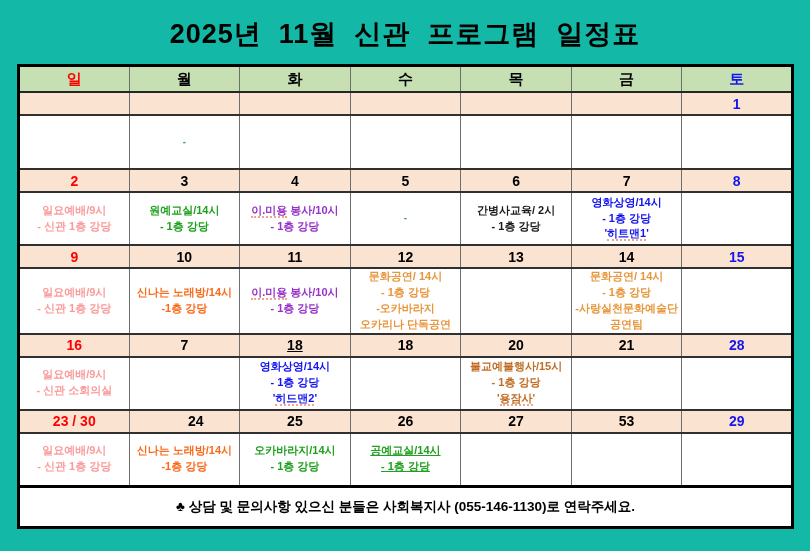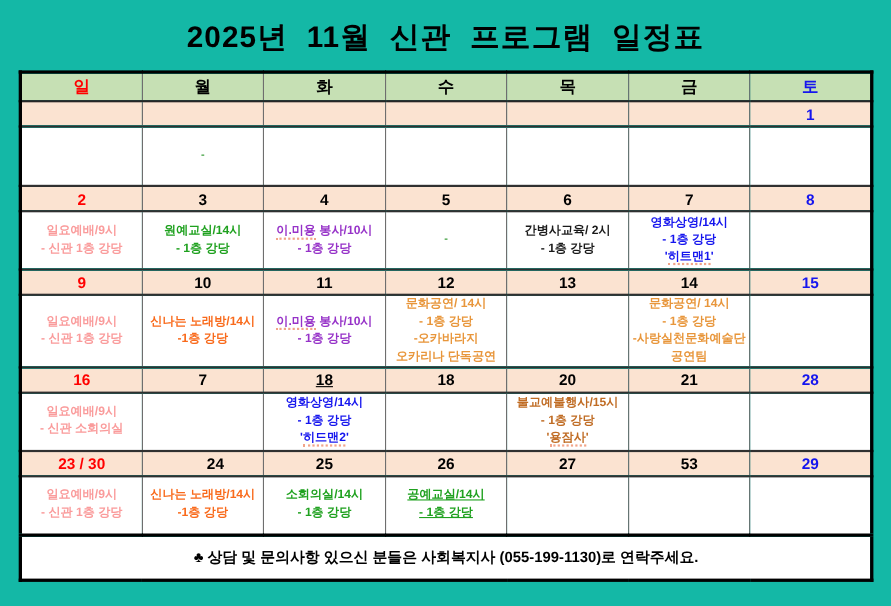--- a/index.html
+++ b/index.html
@@ -197,31 +197,31 @@
         <tr class="event-row">
           <td class="event-cell" style="color: rgb(250, 155, 155);">
             <div class="ev-line"><span>일요예배/9시</span></div>
             <div class="ev-line"><span>- 신관 1층 강당</span></div>
           </td>
           <td class="event-cell" style="color: rgb(249, 106, 27);">
             <div class="ev-line"><span>신나는 노래방/14시</span></div>
             <div class="ev-line"><span>-1층 강당</span></div>
           </td>
           <td class="event-cell" style="color: rgb(31, 161, 31);">
-            <div class="ev-line"><span>소회의실/14시</span></div>
+            <div class="ev-line"><span>오카바라지/14시</span></div>
             <div class="ev-line"><span>- 1층 강당</span></div>
           </td>
           <td class="event-cell" style="color: rgb(31, 161, 31); text-decoration: underline;">
             <div class="ev-line"><span>공예교실/14시</span></div>
             <div class="ev-line"><span>- 1층 강당</span></div>
           </td>
           <td class="event-cell"></td>
           <td class="event-cell"></td>
           <td class="event-cell"></td>
         </tr>
       </tbody>
     <tfoot>
       <tr class="footer-row">
-        <td colspan="7">♣ 상담 및 문의사항 있으신 분들은 사회복지사 (055-199-1130)로 연락주세요.</td>
+        <td colspan="7">♣ 상담 및 문의사항 있으신 분들은 사회복지사 (055-146-1130)로 연락주세요.</td>
       </tr>
     </tfoot>
   </table>
 </div>
 
 </body></html>

